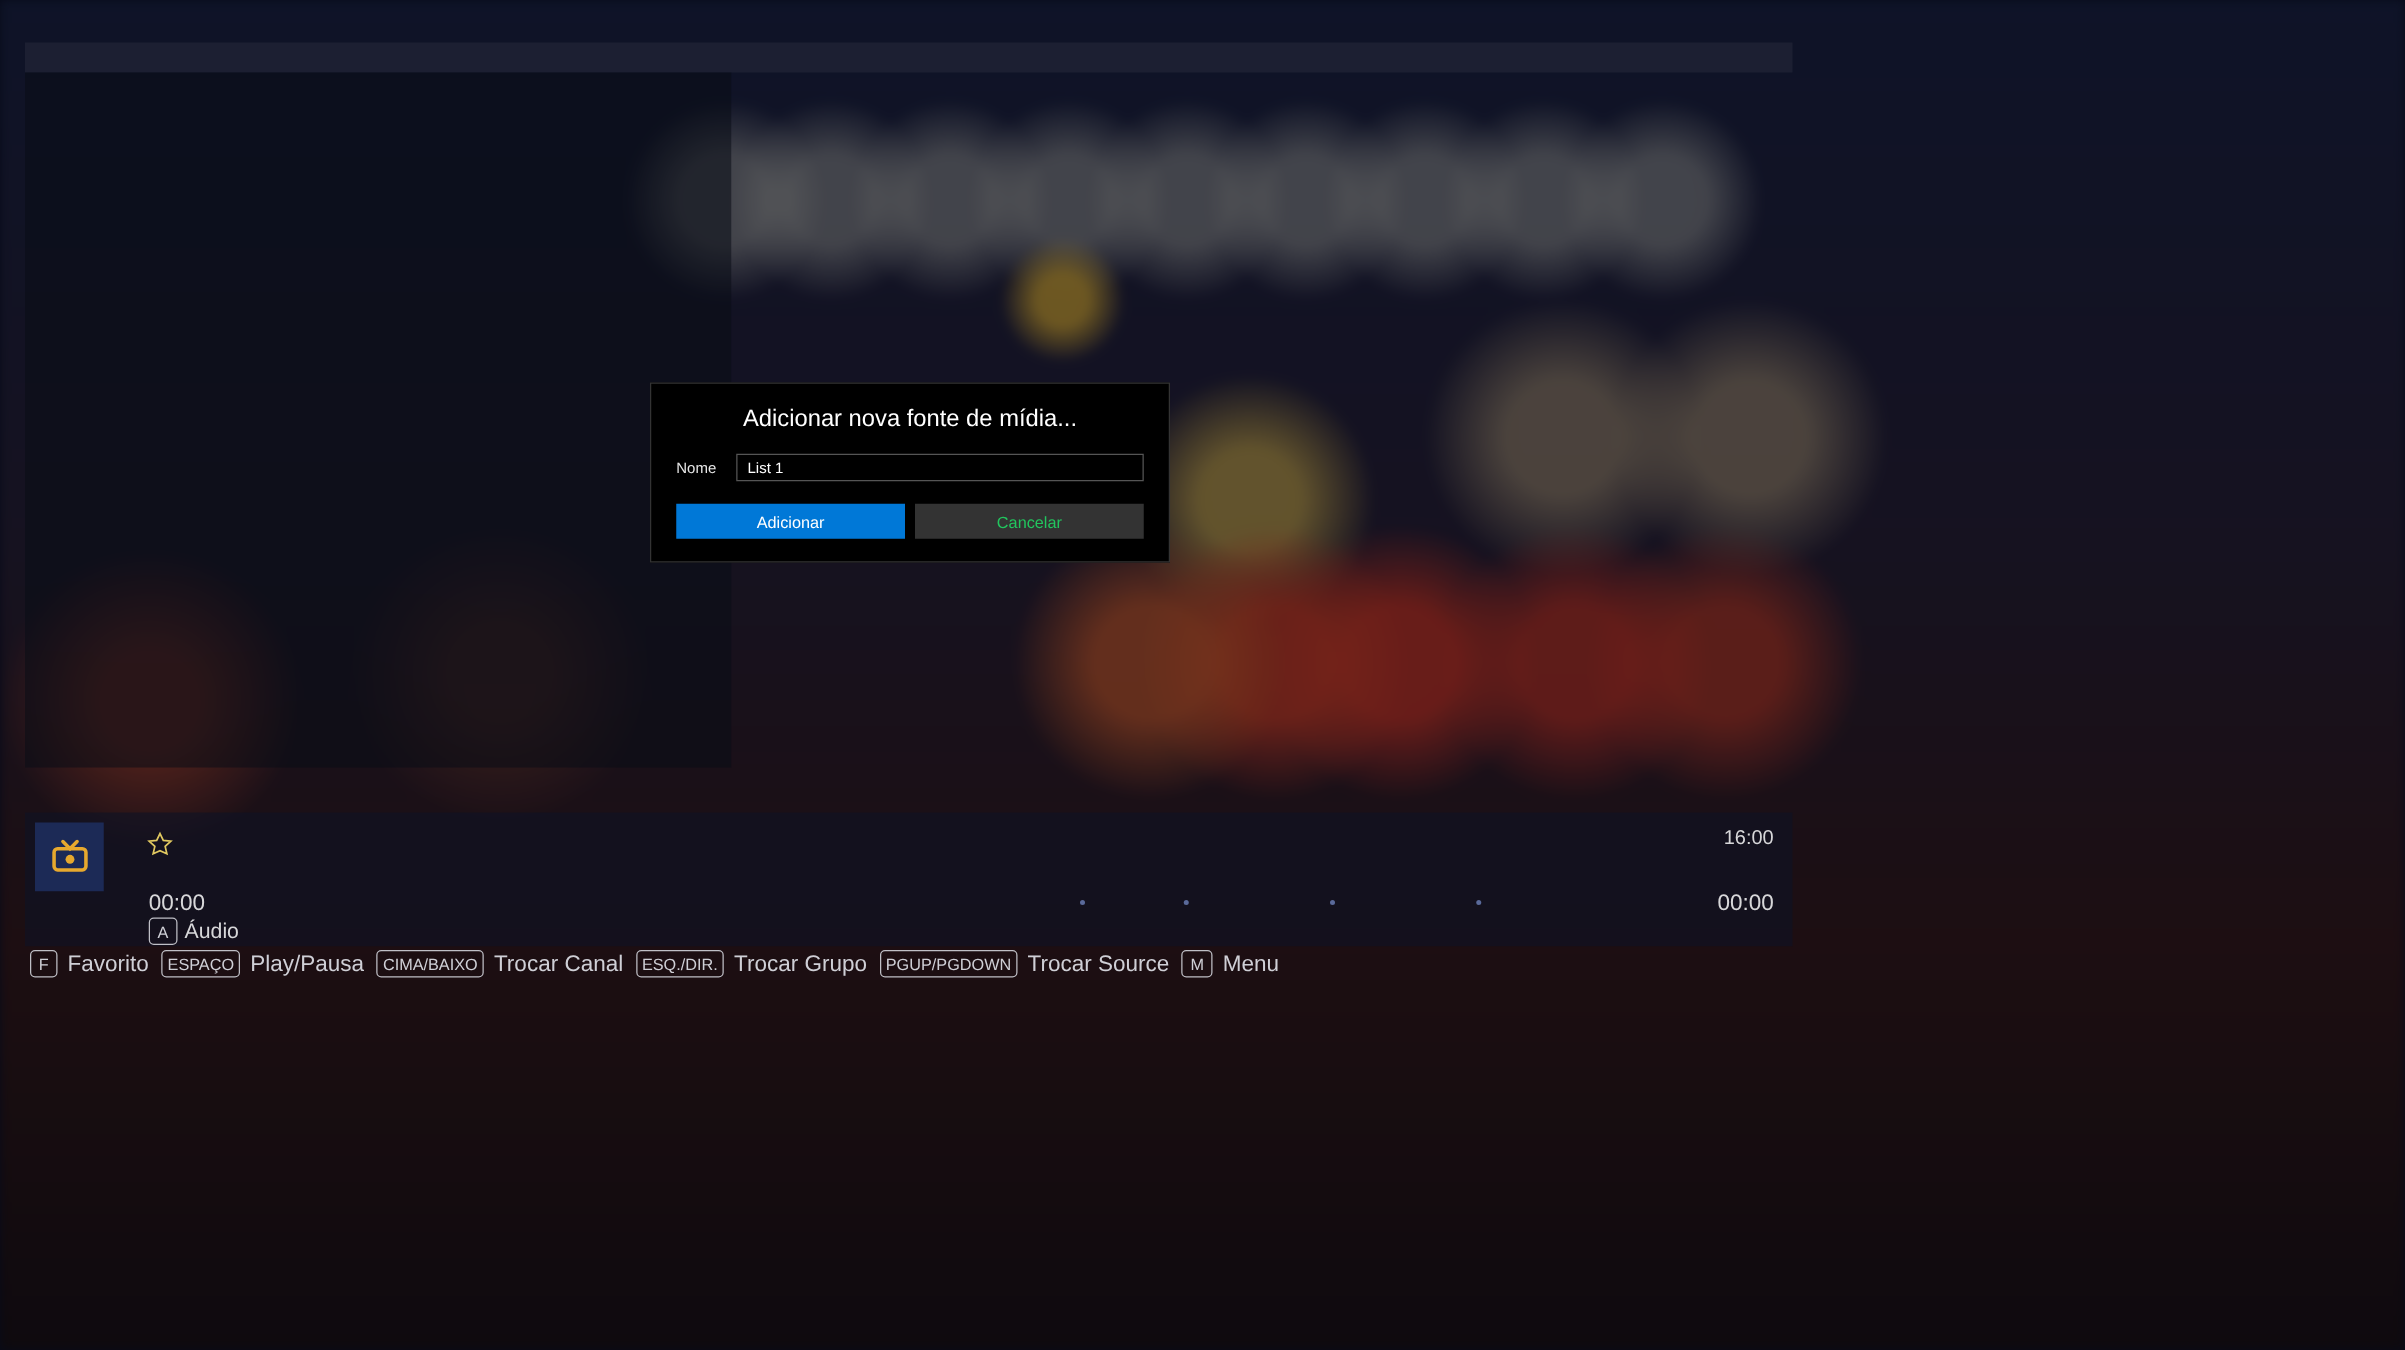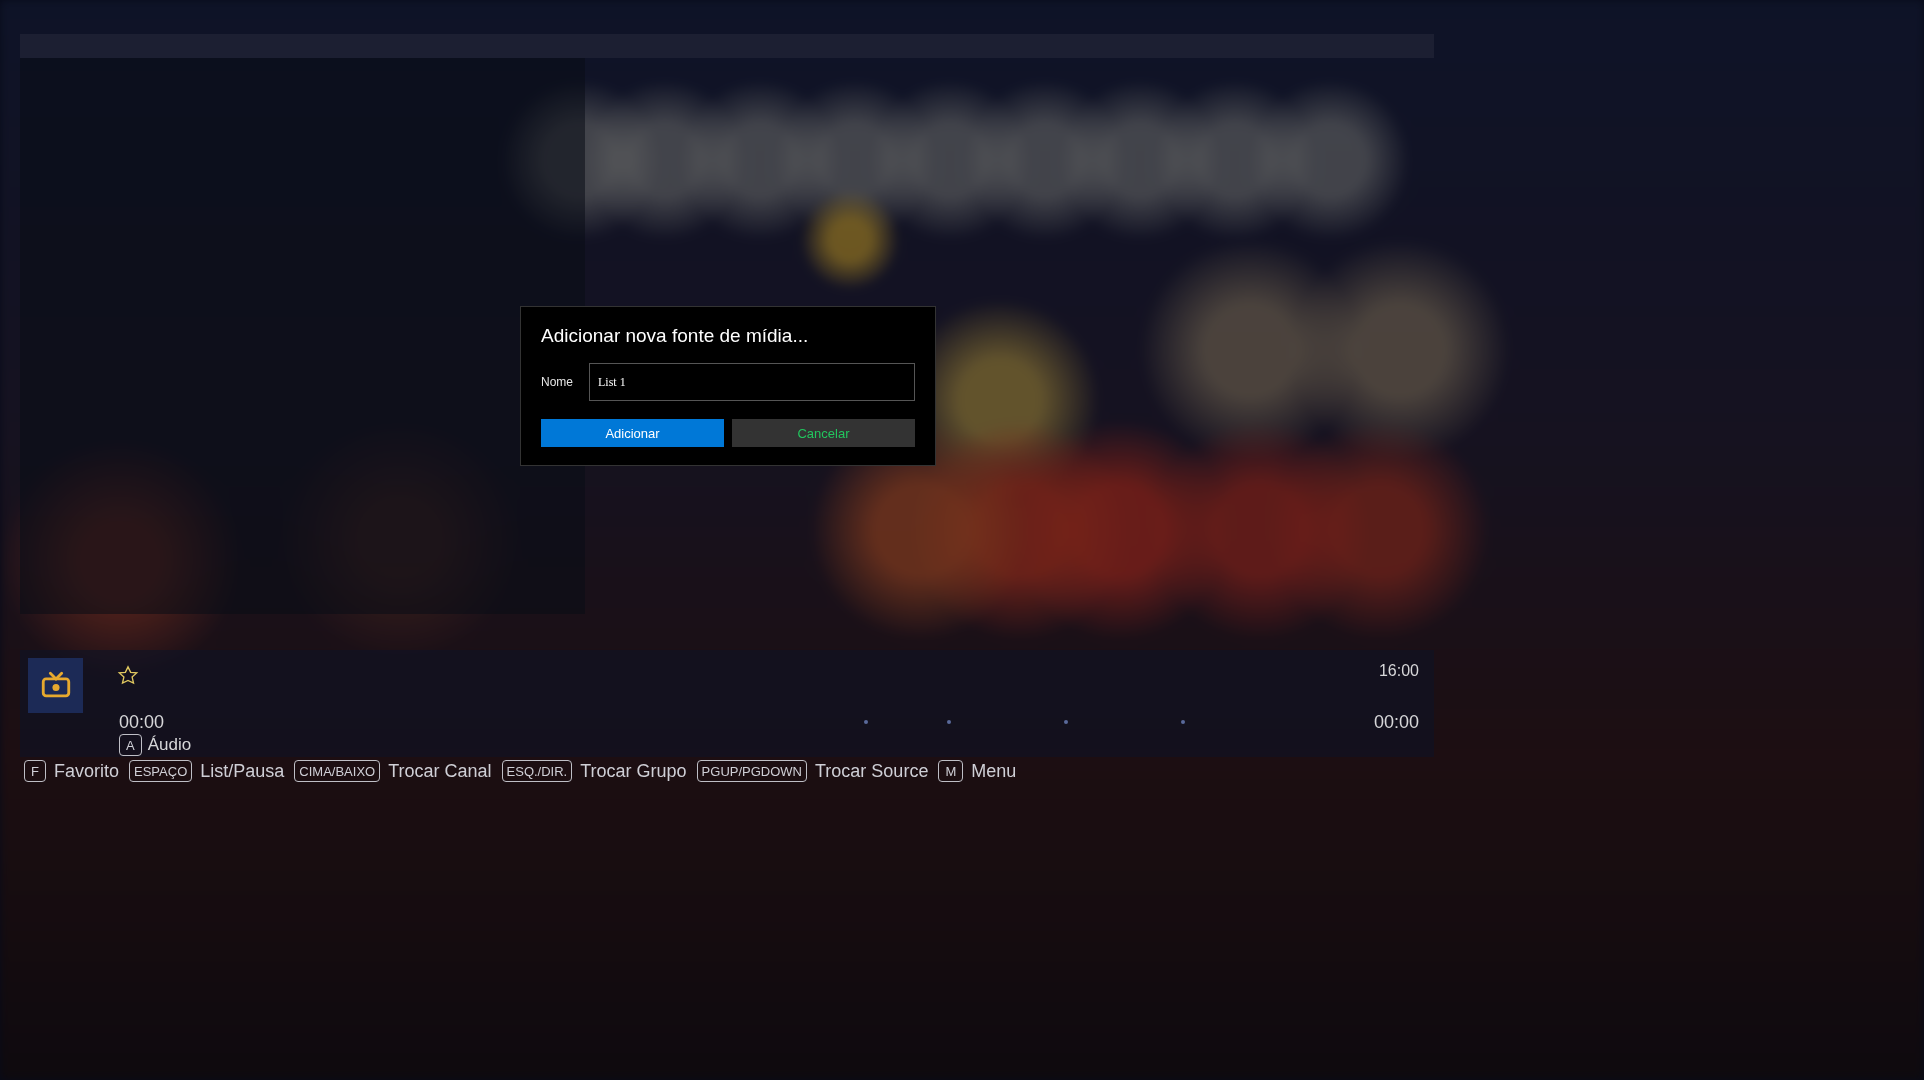--- a/index.html
+++ b/index.html
@@ -102,27 +102,27 @@
   
   .dialog {
     position: absolute;
     left: 520px; top: 306px;
     width: 416px;
     background: #000;
     border: 1px solid #333;
     padding: 18px 20px 18px 20px;
     color: #fff;
   }
-  .dialog-title { font-size: 19px; font-weight: 400; margin-bottom: 16px; }
+  .dialog-title { font-size: 19px; font-weight: 400; margin-bottom: 16px; text-align: center; }
   .form-row { display:flex; align-items:center; margin-bottom: 8px; }
   .form-row label { width: 48px; font-size: 12px; color:#e6e6e6; }
   .form-row input {
-    flex:1; height: 38px; background:#000; color:#fff;
+    flex:1; height: 22px; background:#000; color:#fff;
     border:1px solid #555; padding: 0 8px; font-size: 12px;
-    font-family: Liberation Serif, serif;
+    font-family: Liberation Sans, sans-serif;
   }
   .input-wrap { position:relative; flex:1; display:flex; }
   .input-clear {
     position:absolute; right:5px; top:50%; transform:translateY(-50%);
     width:16px; height:16px; display:flex; align-items:center; justify-content:center;
     font-size:11px; color:#555; cursor:pointer;
   }
   .focused-input { background:#fff !important; color:#000 !important; border-color:#0078d7 !important; box-shadow: 0 0 0 1px #0078d7 inset; padding-right:22px;}
   .dialog-buttons { display:flex; gap:8px; margin-top: 18px; }
   .dialog-buttons button {
@@ -169,21 +169,21 @@
   </div>
 </div>
 
 <div class="keyhints">
   <div class="hint-group">
     <span class="key">F</span>
     <span>Favorito</span>
   </div>
   <div class="hint-group">
     <span class="key wide">ESPAÇO</span>
-    <span>List/Pausa</span>
+    <span>Play/Pausa</span>
   </div>
   <div class="hint-group">
     <span class="key wide">CIMA/BAIXO</span>
     <span>Trocar Canal</span>
   </div>
   <div class="hint-group">
     <span class="key wide">ESQ./DIR.</span>
     <span>Trocar Grupo</span>
   </div>
   <div class="hint-group">

